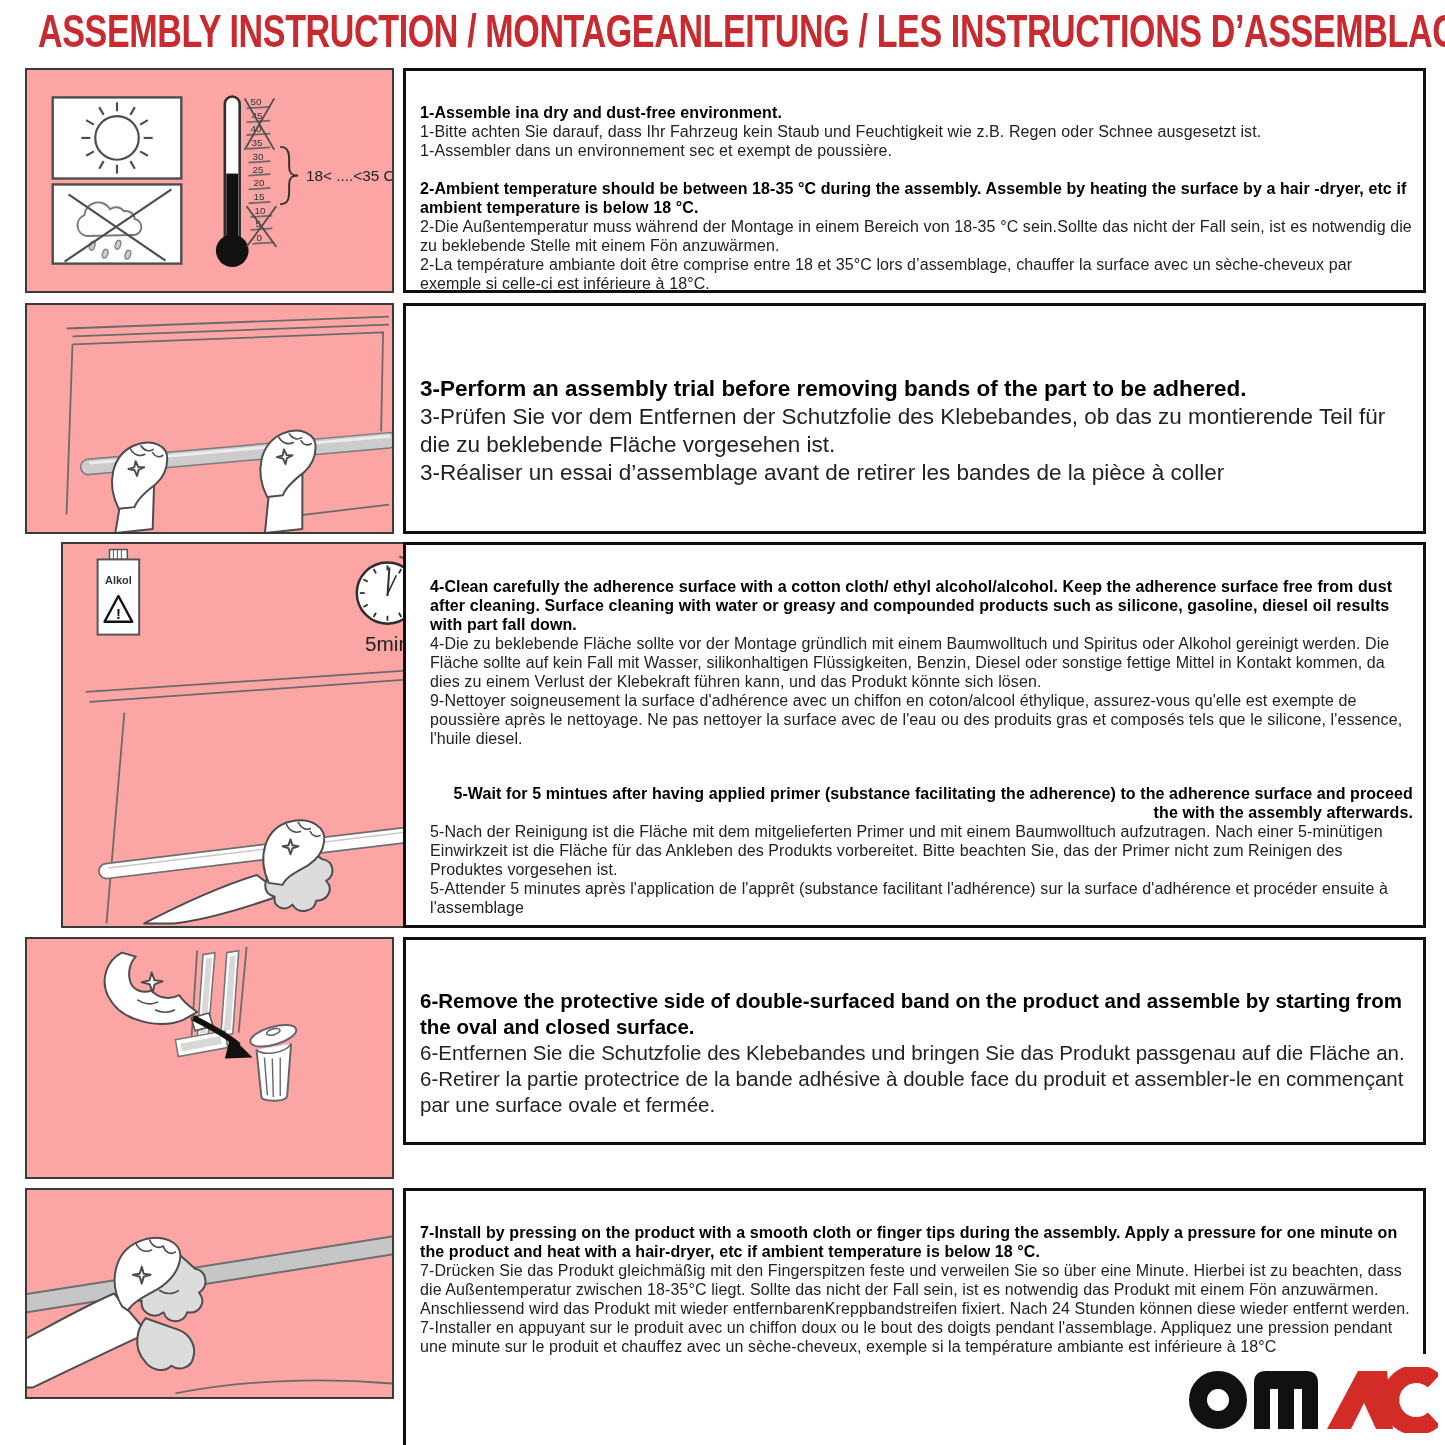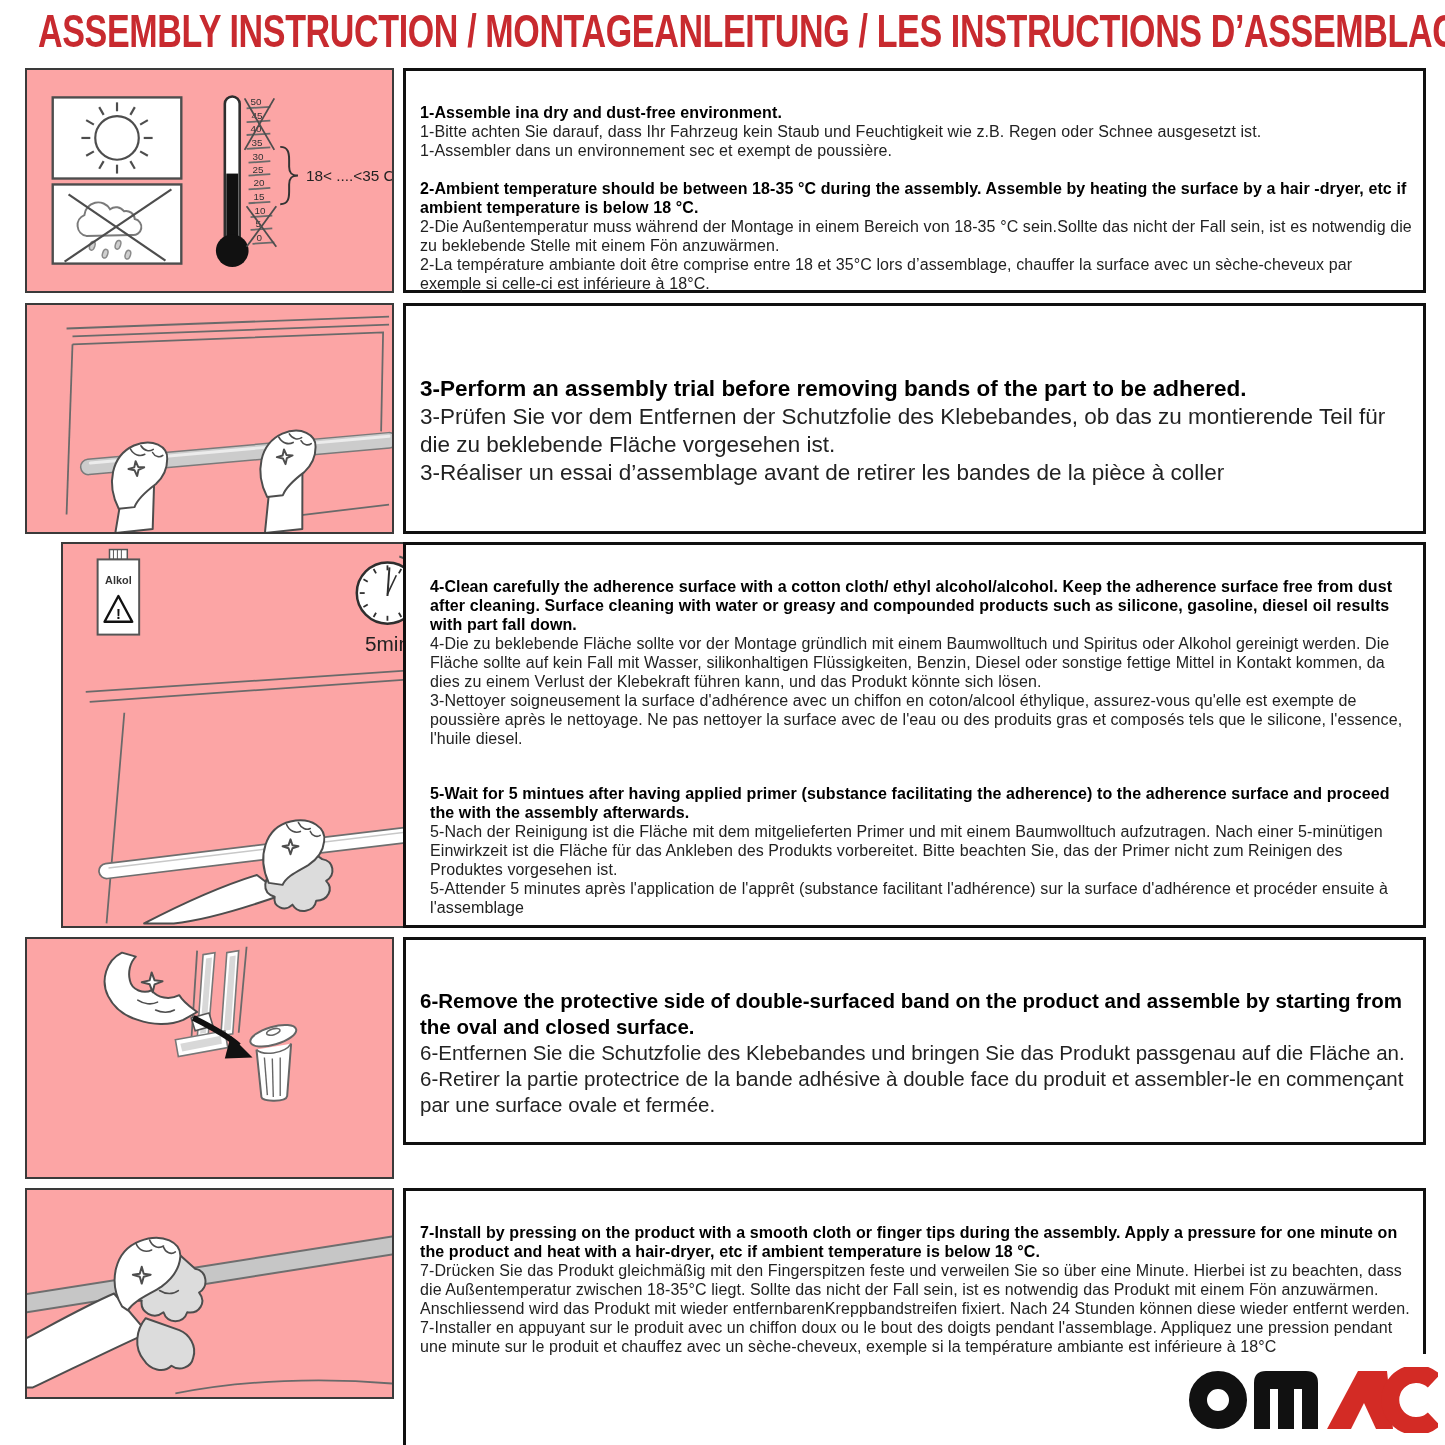--- a/index.html
+++ b/index.html
@@ -12,21 +12,21 @@
             background:#fca5a5;box-sizing:border-box;}
   .row-left svg{display:block;width:100%;height:100%;}
   .row-text{position:absolute;left:403px;width:1023px;border:3px solid #101010;
             background:#fff;box-sizing:border-box;padding:8px 10px 8px 14px;}
   .row-text p{margin:0;color:#222;}
   .row-text p.b{font-weight:bold;color:#000;margin-top:24px;}
   .sz-s p{font-size:16px;line-height:19px;letter-spacing:.1px;}
   .sz-l p{font-size:22.5px;line-height:28px;}
   .sz-m p{font-size:20.5px;line-height:26px;}
   .gap{margin-top:19px !important;}
-  .gap-lg{margin-top:36px !important;}
+  .gap-lg{margin-top:36px !important;text-align:right;}
   .center-v{display:flex;flex-direction:column;justify-content:center;}
   .logo{position:absolute;left:1180px;top:1354px;width:265px;height:91px;background:#fff;
         display:flex;align-items:center;justify-content:flex-start;padding-left:8px;box-sizing:border-box;}
   .ln-thin{stroke:#6a6a6a;stroke-width:1.8;fill:none;}
   .box{fill:#fff;stroke:#4d4d4d;stroke-width:2.4;}
   .tnum{font-family:"Liberation Sans",sans-serif;font-size:10px;fill:#333;}
   .lbl{font-family:"Liberation Sans",sans-serif;font-size:15.5px;fill:#222;}
   .lbl-b{font-family:"Liberation Sans",sans-serif;font-size:11px;font-weight:bold;fill:#333;}
   .lbl-5m{font-family:"Liberation Sans",sans-serif;font-size:21px;fill:#222;}
   .hand{fill:#fff;stroke:#4d4d4d;stroke-width:2;stroke-linejoin:round;}
@@ -210,21 +210,21 @@
         <path class="crease" d="M-6,-19 C-3,-12 3,-10 8,-12"></path>
         <path class="crease" d="M6,-21 C9,-15 14,-13 18,-15"></path>
         <path class="crease" d="M18,-12 C20,-7 25,-6 28,-8"></path>
         <path class="hand" d="M-2,-4 L0,2 L6,3 L0,5 L-2,11 L-4,5 L-10,3 L-4,2 Z"></path>
       </g>
     </svg>
   </div>
   <div class="row-text sz-s" style="top:542px;height:386px;padding-left:24px;">
     <p class="b">4-Clean carefully the adherence surface with a cotton cloth/ ethyl alcohol/alcohol. Keep the adherence surface free from dust after cleaning. Surface cleaning with water or greasy and compounded products such as silicone, gasoline, diesel oil results with part fall down.</p>
     <p>4-Die zu beklebende Fläche sollte vor der Montage gründlich mit einem Baumwolltuch und Spiritus oder Alkohol gereinigt werden. Die Fläche sollte auf kein Fall mit Wasser, silikonhaltigen Flüssigkeiten, Benzin, Diesel oder sonstige fettige Mittel in Kontakt kommen, da dies zu einem Verlust der Klebekraft führen kann, und das Produkt könnte sich lösen.</p>
-    <p>3-Nettoyer soigneusement la surface d'adhérence avec un chiffon en coton/alcool éthylique, assurez-vous qu'elle est exempte de poussière après le nettoyage. Ne pas nettoyer la surface avec de l'eau ou des produits gras et composés tels que le silicone, l'essence, l'huile diesel.</p>
+    <p>9-Nettoyer soigneusement la surface d'adhérence avec un chiffon en coton/alcool éthylique, assurez-vous qu'elle est exempte de poussière après le nettoyage. Ne pas nettoyer la surface avec de l'eau ou des produits gras et composés tels que le silicone, l'essence, l'huile diesel.</p>
     <p class="b gap-lg">5-Wait for 5 mintues after having applied primer (substance facilitating the adherence) to the adherence surface and proceed the with the assembly afterwards.</p>
     <p>5-Nach der Reinigung ist die Fläche mit dem mitgelieferten Primer und mit einem Baumwolltuch aufzutragen. Nach einer 5-minütigen Einwirkzeit ist die Fläche für das Ankleben des Produkts vorbereitet. Bitte beachten Sie, das der Primer nicht zum Reinigen des Produktes vorgesehen ist.</p>
     <p>5-Attender 5 minutes après l'application de l'apprêt (substance facilitant l'adhérence) sur la surface d'adhérence et procéder ensuite à l'assemblage</p>
   </div>
 
   <div class="row-left" style="top:937px;height:242px;">
     <svg viewBox="0 0 369 237">
       <g>
         <path class="ln-thin" d="M172,10 L166,103"></path>
         <path class="ln-thin" d="M222,6 L214,93"></path>

